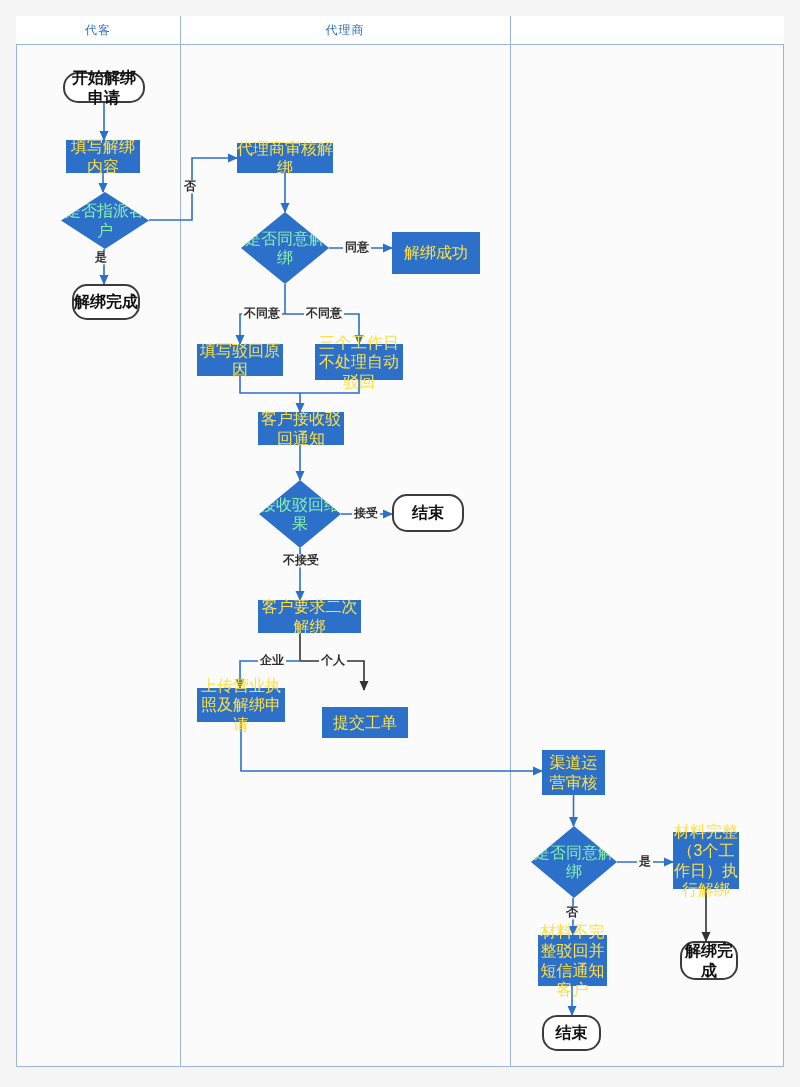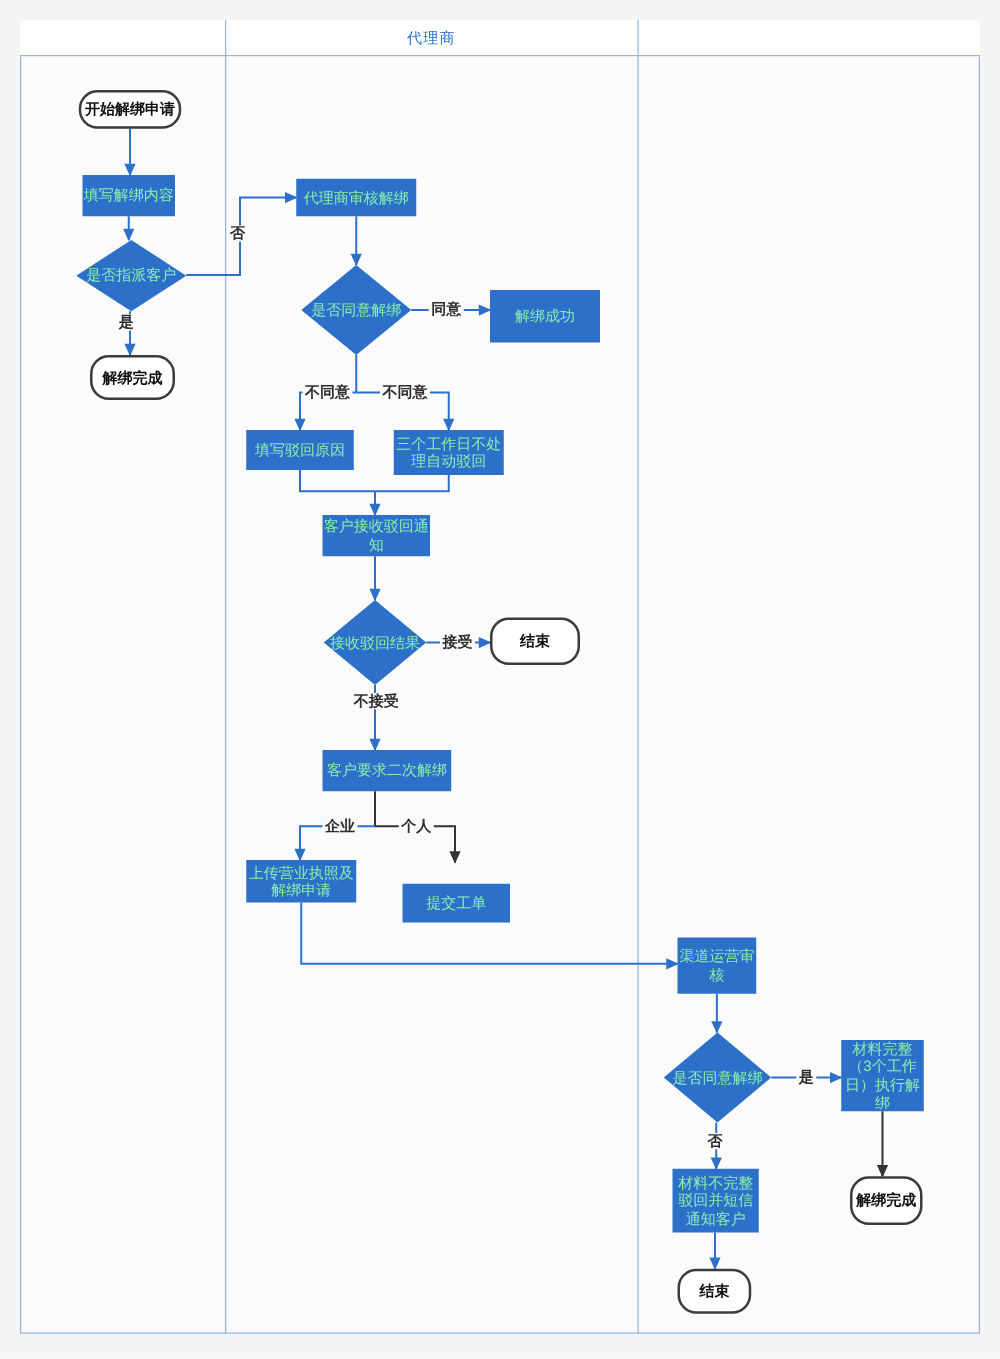--- a/index.html
+++ b/index.html
@@ -26,25 +26,25 @@
     background:var(--lane-border,#9ab4dc);
   }
   .lane-label{
     position:absolute;display:flex;align-items:center;justify-content:center;
     font-size:12px;color:var(--header-text,#2c70c9);letter-spacing:1px;
   }
   
   .node{
     position:absolute;box-sizing:border-box;
     display:flex;align-items:center;justify-content:center;
-    text-align:center;font-size:12px;line-height:1.2;
+    text-align:center;font-size:16px;line-height:1.2;
   }
   .blue{
     background:var(--node-blue,#2c70c9);
-    color:#86efac;
+    color:#fde047;
   }
   .diamond{
     background:var(--node-blue,#2c70c9);
     color:#86efac;
     clip-path:polygon(50% 0,100% 50%,50% 100%,0 50%);
   }
   .term{
     background:#ffffff;border:2px solid #3c3c3c;border-radius:15px;
     color:#111;font-weight:700;
   }
@@ -64,20 +64,21 @@
 </head>
 <body>
 
 <div id="canvas">
 
   <div class="frame"></div>
   <div class="header-row"></div>
   <div class="lane-divider" style="left:180px"></div>
   <div class="lane-divider" style="left:510px"></div>
 
+  <div class="lane-label" style="left:16px;top:16px;width:164px;height:29px">代客</div>
   <div class="lane-label" style="left:180px;top:16px;width:330px;height:29px">代理商</div>
 
   <svg class="wires" width="800" height="1087" viewBox="0 0 800 1087">
     <defs>
       <marker id="mblue" markerUnits="userSpaceOnUse" markerWidth="12" markerHeight="12" refX="10" refY="6" orient="auto">
           <path d="M1,1.5 L11,6 L1,10.5 Z"></path>
         </marker>
       <marker id="mblack" markerUnits="userSpaceOnUse" markerWidth="12" markerHeight="12" refX="10" refY="6" orient="auto">
           <path d="M1,1.5 L11,6 L1,10.5 Z"></path>
         </marker>

